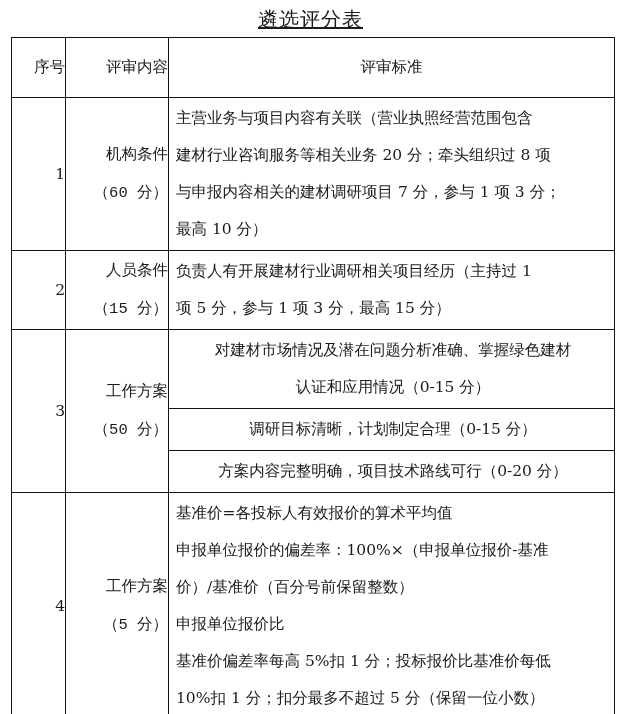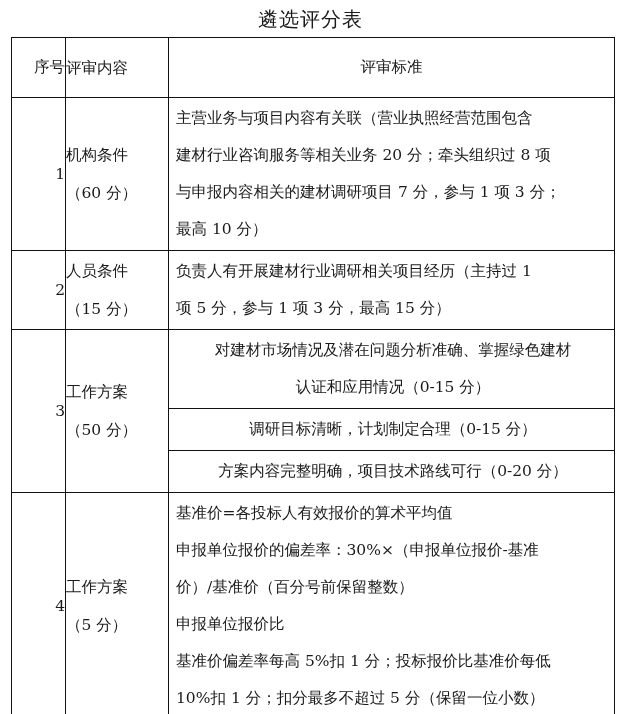--- a/index.html
+++ b/index.html
@@ -1,26 +1,26 @@
 <!DOCTYPE html>
 <html><head>
 <meta charset="utf-8">
 <style>
   html,body{margin:0;padding:0;background:#ffffff;}
   body{width:621px;height:714px;position:relative;overflow:hidden;
        font-family:"DejaVu Serif","Liberation Serif",serif;color:#1a1a1a;}
   .title{position:absolute;left:0;width:621px;top:6px;text-align:center;
-         font-size:20px;letter-spacing:1px;}
+         font-size:20px;letter-spacing:1px;text-decoration:underline;}
   table{position:absolute;left:11px;top:37px;border-collapse:collapse;
         table-layout:fixed;width:604px;}
   td,th{border:1.5px solid #111;font-weight:normal;font-size:15.5px;
         vertical-align:middle;padding:0;}
   th{height:59px;}
   .c1{width:53px;text-align:right;}
-  .c2{width:102px;text-align:left;line-height:38px;}
+  .c2{width:102px;text-align:right;line-height:38px;font-family:Liberation Mono, monospace;}
   .c3{text-align:left;padding:2px 4px 2px 7px;line-height:37px;}
   .sub{line-height:37px;text-align:center;}
   .line{display:block;white-space:nowrap;}
 </style>
 </head>
 <body>
 
 <div class="title">遴选评分表</div>
 
 <table>
@@ -80,21 +80,21 @@
   </tr>
 
   <tr style="height:227px;">
     <td class="c1">4</td>
     <td class="c2">
       <span class="line">工作方案</span>
       <span class="line">（5 分）</span>
     </td>
     <td class="c3">
       <span class="line">基准价=各投标人有效报价的算术平均值</span>
-      <span class="line">申报单位报价的偏差率：30%×（申报单位报价-基准</span>
+      <span class="line">申报单位报价的偏差率：100%×（申报单位报价-基准</span>
       <span class="line">价）/基准价（百分号前保留整数）</span>
       <span class="line">申报单位报价比</span>
       <span class="line">基准价偏差率每高 5%扣 1 分；投标报价比基准价每低</span>
       <span class="line">10%扣 1 分；扣分最多不超过 5 分（保留一位小数）</span>
     </td>
   </tr>
 </tbody>
   </table>
 
 </body></html>

